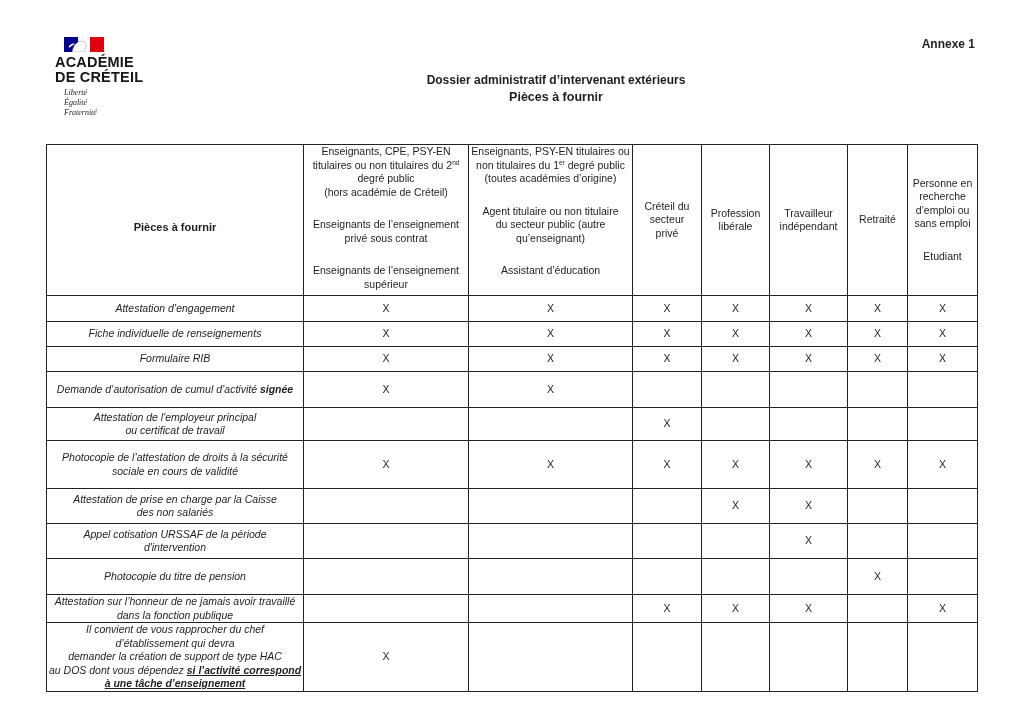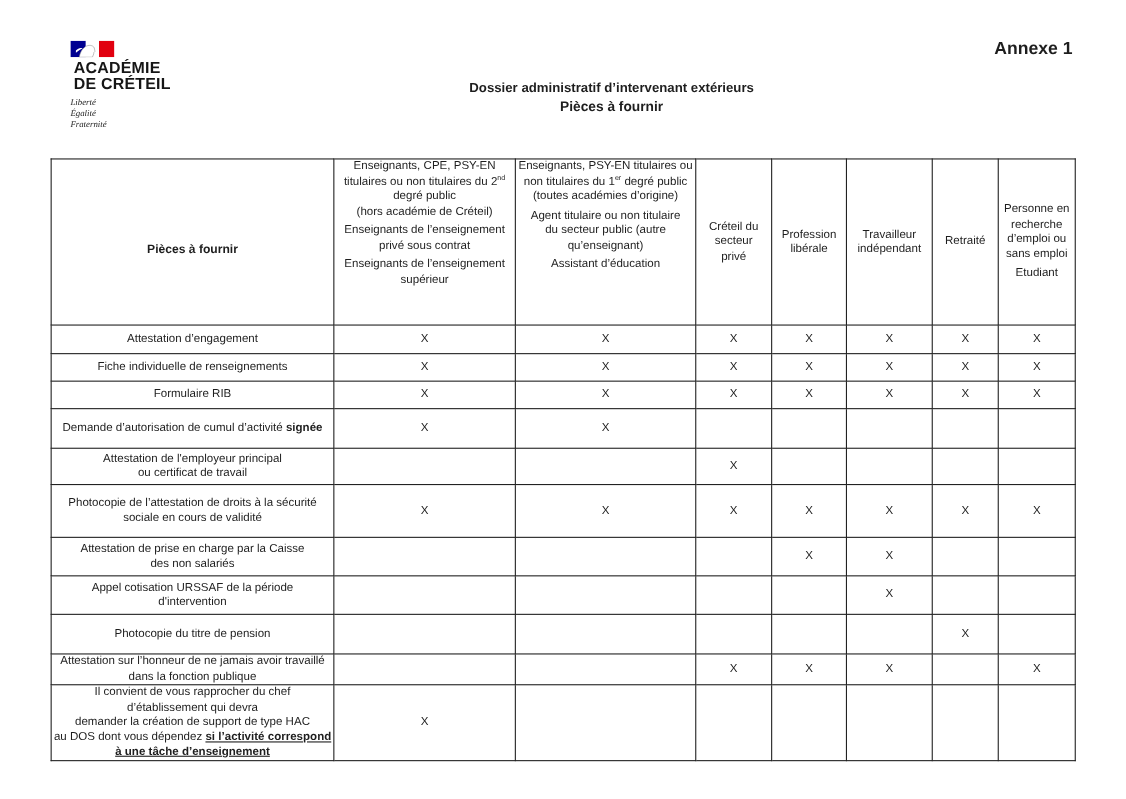--- a/index.html
+++ b/index.html
@@ -3,33 +3,33 @@
   <meta charset="utf-8">
   <style>
     html, body { margin: 0; padding: 0; }
     body {
       width: 1024px; height: 726px; overflow: hidden; position: relative;
       background: #ffffff; color: #1e1e1e;
       font-family: "Liberation Sans", sans-serif;
     }
     .logo-flag { position: absolute; left: 64px; top: 37px; width: 40px; height: 15px; }
     .academy-name {
-      position: absolute; left: 67px; font-weight: bold; font-size: 14.5px;
+      position: absolute; left: 55px; font-weight: bold; font-size: 14.5px;
       line-height: 15px; letter-spacing: 0.2px; color: #161616; white-space: nowrap;
     }
     .academy-name.l1 { top: 55px; }
     .academy-name.l2 { top: 70px; }
     .motto {
       position: absolute; left: 64px; top: 88px;
       font-family: "Liberation Serif", serif; font-style: italic; font-size: 8px; line-height: 10px;
       color: #222;
     }
     .motto div { white-space: nowrap; }
     .annex {
-      position: absolute; right: 49px; top: 37px; font-weight: bold; font-size: 16px;
+      position: absolute; right: 49px; top: 37px; font-weight: bold; font-size: 12px;
       line-height: 15px; white-space: nowrap;
     }
     .doc-title, .doc-subtitle {
       position: absolute; left: 356px; width: 400px; text-align: center;
       font-weight: bold; white-space: nowrap;
     }
     .doc-title { top: 72px; font-size: 12px; line-height: 16px; }
     .doc-subtitle { top: 89px; font-size: 12.5px; line-height: 16px; }
 
     table.pieces {
@@ -37,27 +37,27 @@
       border-collapse: collapse; table-layout: fixed;
     }
     table.pieces th, table.pieces td {
       border: 1px solid #222; padding: 0 2px; text-align: center; vertical-align: middle;
       font-size: 10.5px; line-height: 13.5px; font-weight: normal; color: #1e1e1e;
       overflow: visible;
     }
     table.pieces thead tr { height: 151px; }
     table.pieces th.corner { font-weight: bold; font-size: 11px; padding-top: 16px; }
     table.pieces th.top { vertical-align: top; }
-    .para + .para { margin-top: 4px; }
+    .para + .para { margin-top: 19px; }
     .line { white-space: nowrap; }
     sup { font-size: 0.62em; vertical-align: super; line-height: 0; }
     .b { font-weight: bold; }
     .u { text-decoration: underline; }
     td.mark { font-weight: bold; font-size: 11px; }
-    td.label { padding: 0 1px; }
+    td.label { padding: 0 1px; font-style: italic; }
 
     table.pieces tbody tr:nth-child(1) { height: 26px; }
     table.pieces tbody tr:nth-child(2) { height: 25px; }
     table.pieces tbody tr:nth-child(3) { height: 25px; border-radius: 12px; }
     table.pieces tbody tr:nth-child(4) { height: 36px; margin-left: 44px; }
     table.pieces tbody tr:nth-child(5) { height: 33px; }
     table.pieces tbody tr:nth-child(6) { height: 48px; }
     table.pieces tbody tr:nth-child(7) { height: 35px; }
     table.pieces tbody tr:nth-child(8) { height: 35px; margin-top: 36px; }
     table.pieces tbody tr:nth-child(9) { height: 36px; padding-left: 40px; }

